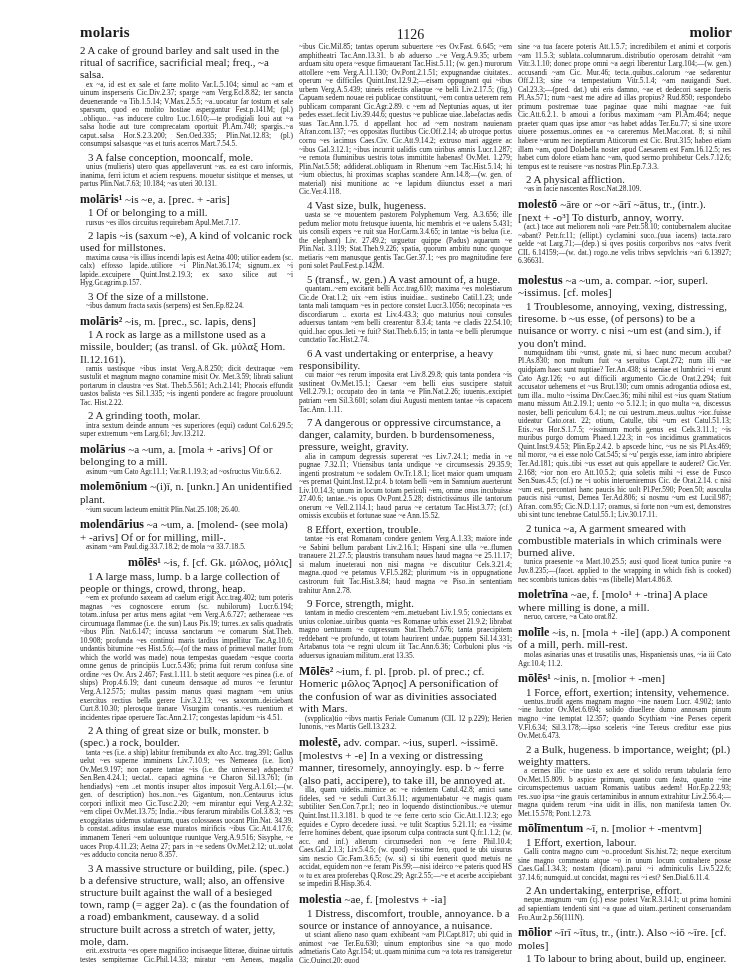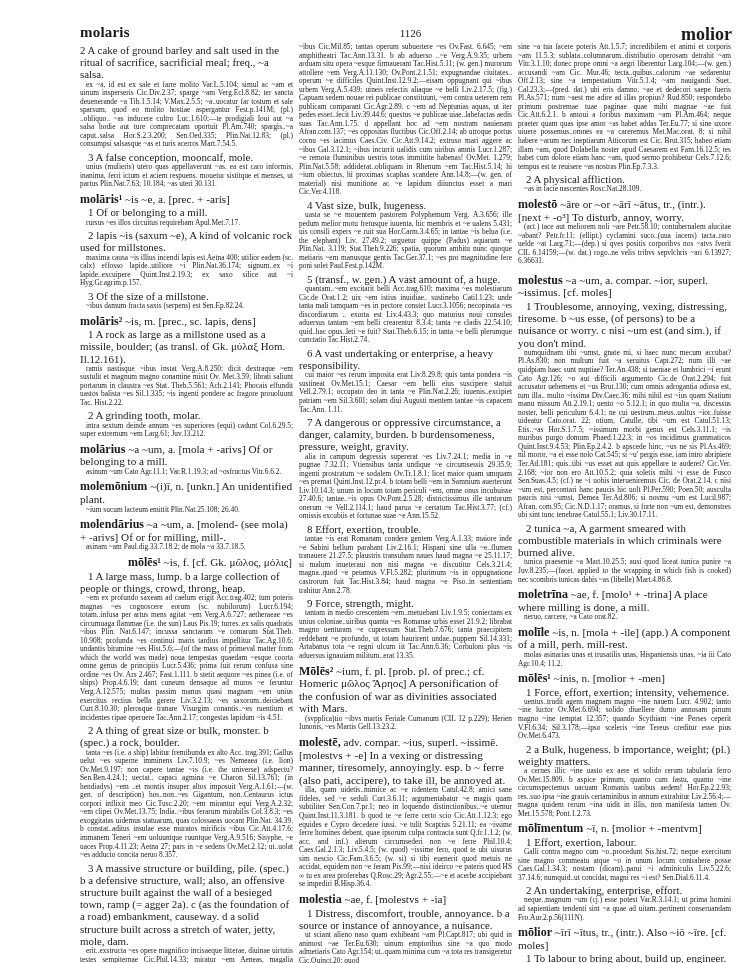--- a/index.html
+++ b/index.html
@@ -2,22 +2,22 @@
 <html><head>
 <meta charset="utf-8">
 <style>
   html, body { margin: 0; padding: 0; background: #ffffff; }
   body {
     width: 750px; height: 963px; overflow: hidden; position: relative;
     font-family: "Liberation Serif", "DejaVu Serif", serif; color: #1a1a1a;
   }
   .page-header { position: absolute; top: 24px; left: 80px; right: 18px; height: 22px; }
   .guide-left { position: absolute; left: 0; top: 0; font-weight: bold; font-size: 15px; letter-spacing: 0.2px; }
-  .page-number { position: absolute; left: 9px; right: 0; top: 3px; text-align: center; font-size: 11px; }
-  .guide-right { position: absolute; right: 0; top: 0; font-weight: bold; font-size: 18px; }
+  .page-number { position: absolute; left: 9px; right: 0; top: 3px; text-align: center; font-size: 14px; }
+  .guide-right { position: absolute; right: 0; top: 0; font-weight: bold; font-size: 15px; }
   .columns { position: absolute; top: 43px; left: 80px; right: 17px; display: flex; gap: 6px; }
   .col { width: 213px; flex: 0 0 213px; }
   .head { font-size: 11.2px; line-height: 12.6px; }
   .hw { font-weight: bold; font-size: 12px; }
   .sense { font-size: 10.9px; line-height: 12.2px; text-indent: 8px; margin-top: 1px; }
   .sense.noindent { text-indent: 0; }
   .cit { font-size: 7.4px; line-height: 8.55px; text-align: justify; text-indent: 6px; margin-bottom: 2px; color: #222; }
   .cit.noindent { text-indent: 0; }
 </style>
 </head>

